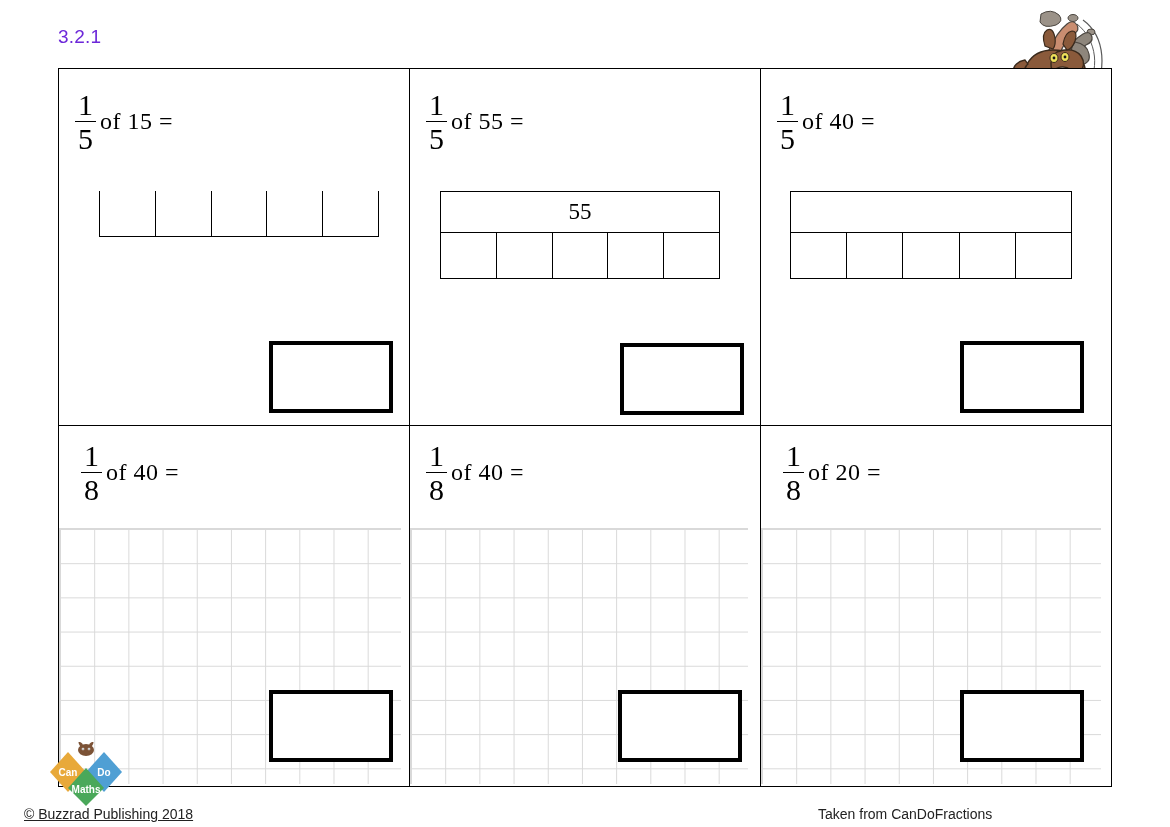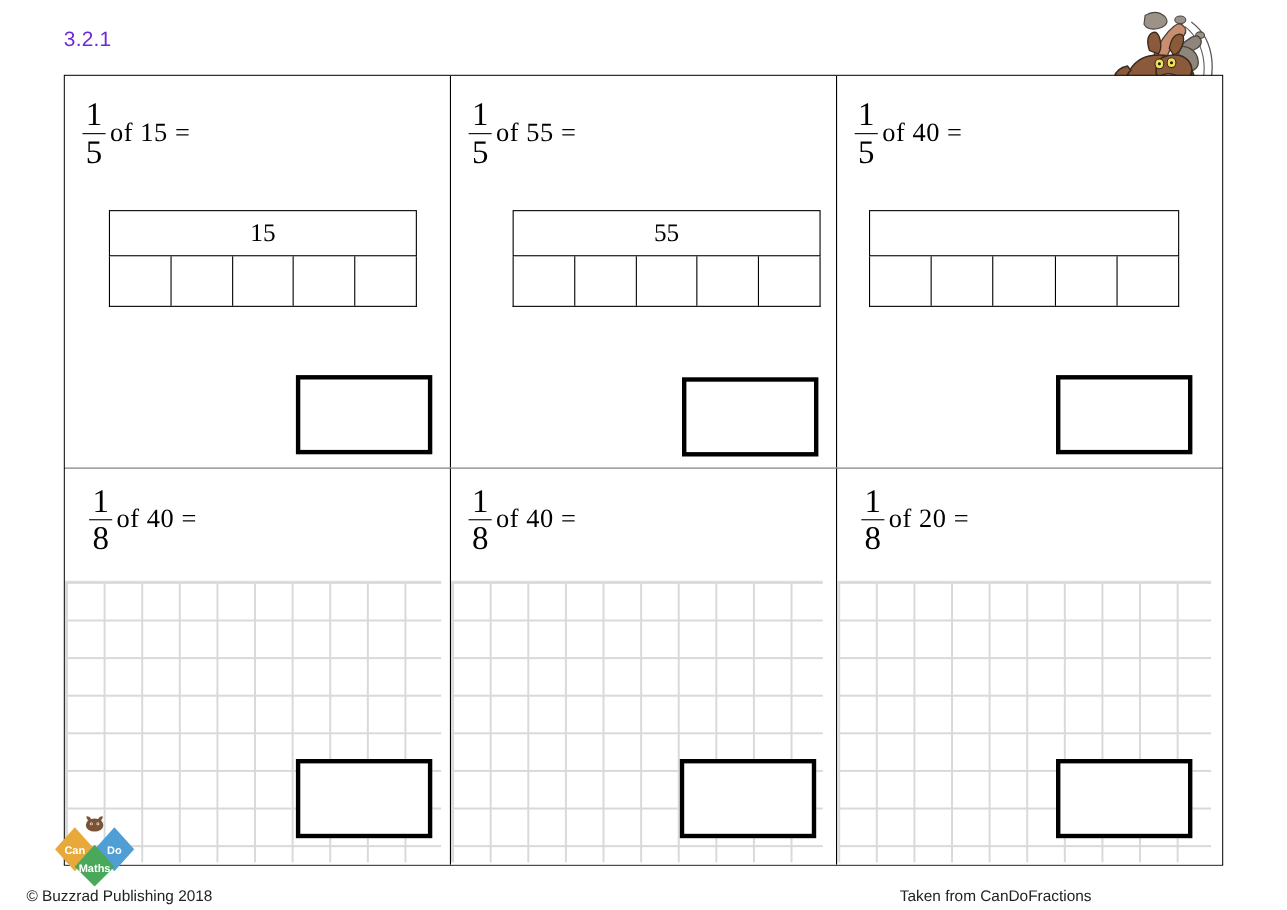--- a/index.html
+++ b/index.html
@@ -159,21 +159,21 @@
     z-index: 20;
   }
 
   
   .footer-text {
     position: absolute;
     font-size: 14px;
     color: #222;
     top: 806px;
   }
-  #footer-copyright { left: 24px; }
+  #footer-copyright { left: 24px; text-decoration: underline; }
   #footer-source { left: 818px; text-align: right; }
 </style>
 </head>
 <body>
 
 <div id="worksheet-code">3.2.1</div>
 
 <div id="donkey-illustration">
   <svg viewBox="0 0 120 135" width="120" height="135" aria-hidden="true">
 
@@ -223,41 +223,40 @@
 
     <div class="panel">
       <div class="question q-top">
         <span class="fraction">
           <span class="numer">1</span>
           <span class="denom">5</span>
         </span>
         <span class="q-text">of 15 =</span>
       </div>
       <div class="bar-model" style="left:40px; top:122px; width:280px;">
-        <div class="bar-whole">15</div>
         <div class="bar-parts">
           <div class="part"></div>
           <div class="part"></div>
           <div class="part"></div>
           <div class="part"></div>
           <div class="part"></div>
         </div>
       </div>
       <div class="answer-box" style="left:210px; top:272px; width:124px; height:72px;"></div>
     </div>
 
     <div class="panel">
       <div class="question q-top">
         <span class="fraction">
           <span class="numer">1</span>
           <span class="denom">5</span>
         </span>
         <span class="q-text">of 55 =</span>
       </div>
-      <div class="bar-model" style="left:30px; top:122px; width:280px;margin-left:26px;">
+      <div class="bar-model" style="left:30px; top:122px; width:280px;">
         <div class="bar-whole">55</div>
         <div class="bar-parts">
           <div class="part"></div>
           <div class="part"></div>
           <div class="part"></div>
           <div class="part"></div>
           <div class="part"></div>
         </div>
       </div>
       <div class="answer-box" style="left:210px; top:274px; width:124px; height:72px;"></div>

